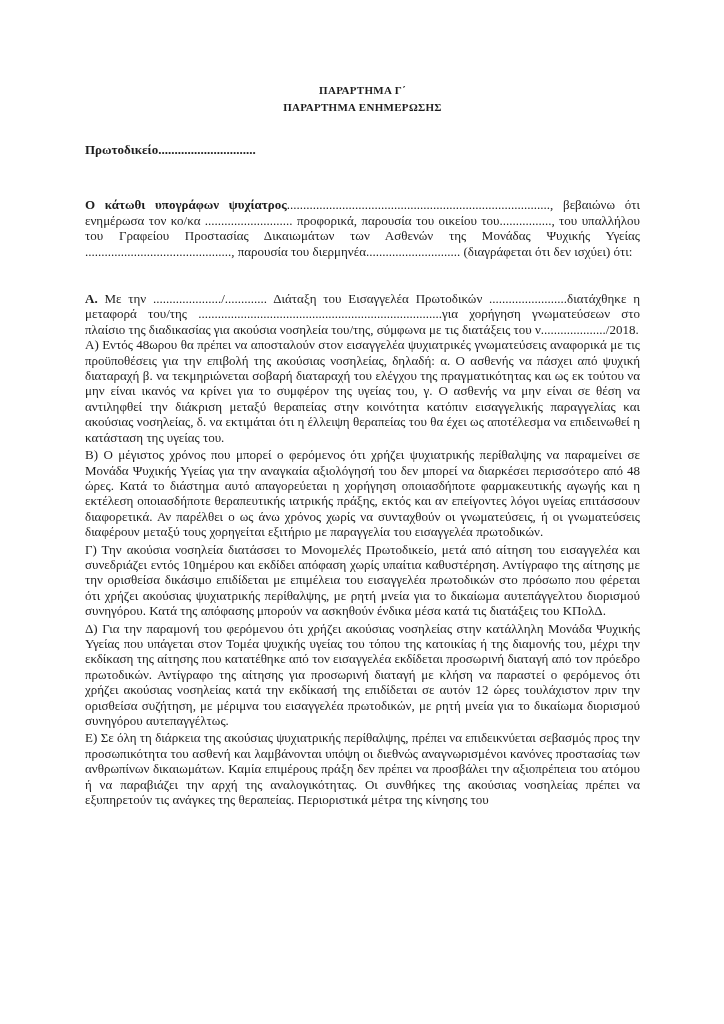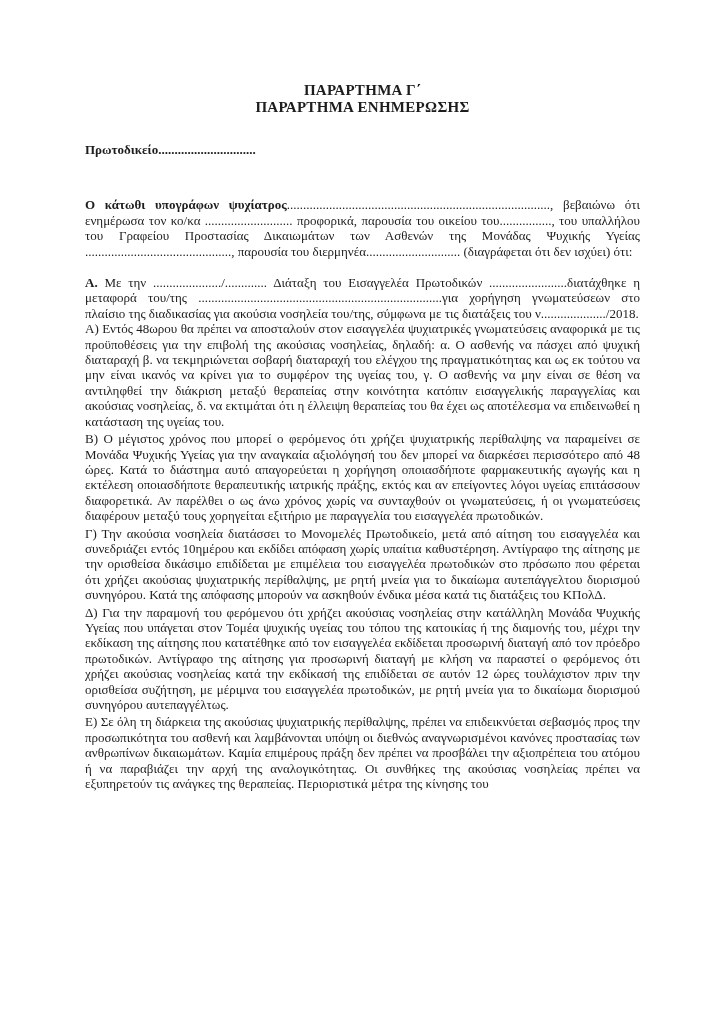--- a/index.html
+++ b/index.html
@@ -17,36 +17,36 @@
     padding: 82px 84px 0 85px;
     color: #1d1d1d;
     font-family: "Liberation Serif", "DejaVu Serif", serif;
     font-size: 13px;
     line-height: 15.4px;
     overflow: hidden;
   }
   .title {
     text-align: center;
     font-weight: bold;
-    font-size: 15px;
+    font-size: 11px;
     line-height: 17px;
     letter-spacing: 0.3px;
   }
   p {
     margin: 0;
     text-align: justify;
     overflow-wrap: anywhere;
   }
   .date-line {
     margin-top: 26px;
     font-weight: bold;
     text-align: left;
   }
   .intro   { margin-top: 40px; }
-  .sec-a   { margin-top: 16px; }
+  .sec-a   { margin-top: 32px; }
   .sec-b   { margin-top: 21px; }
   .item    { margin-top: 2px; }
   .item-first { margin-top: 0; }
   .single  { text-align: left; }
   .b { font-weight: bold; }
 </style>
 </head>
 <body>
 
 <div class="page">

